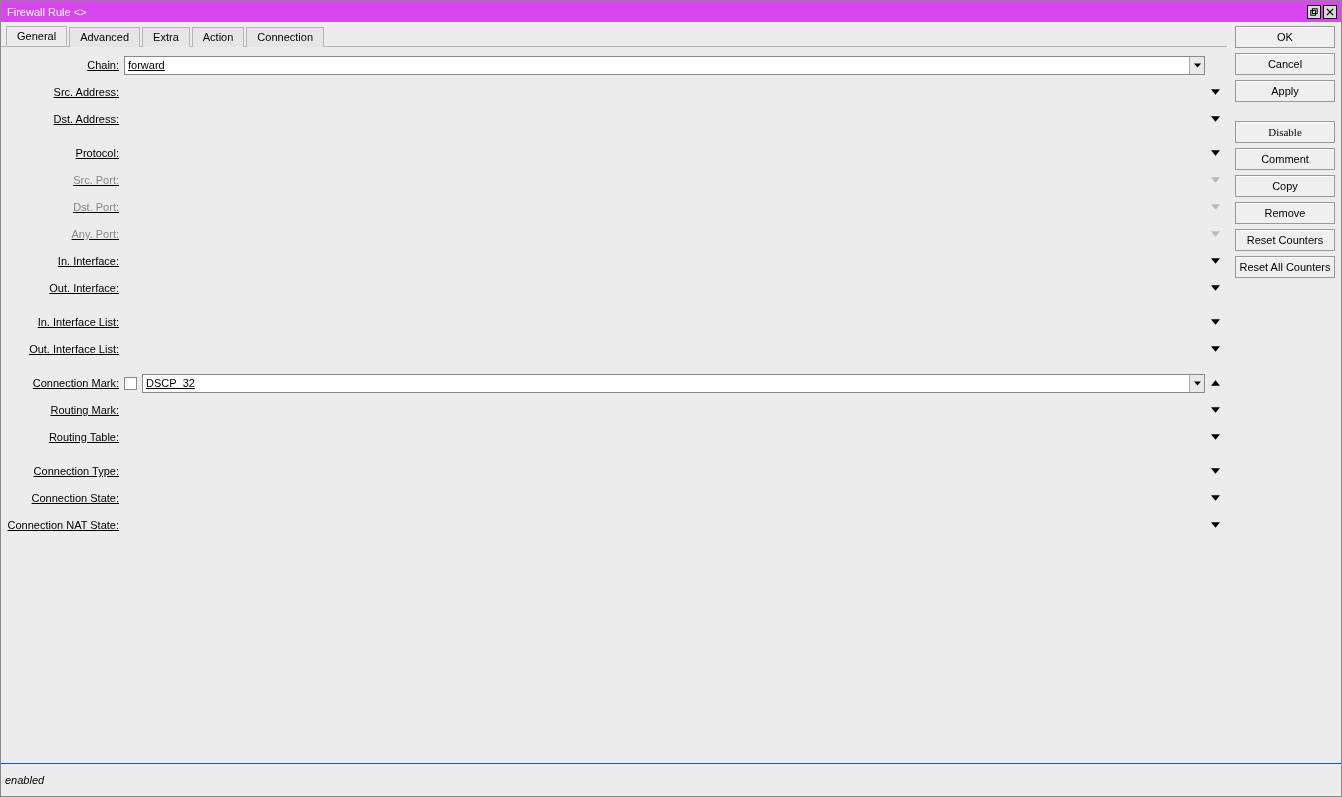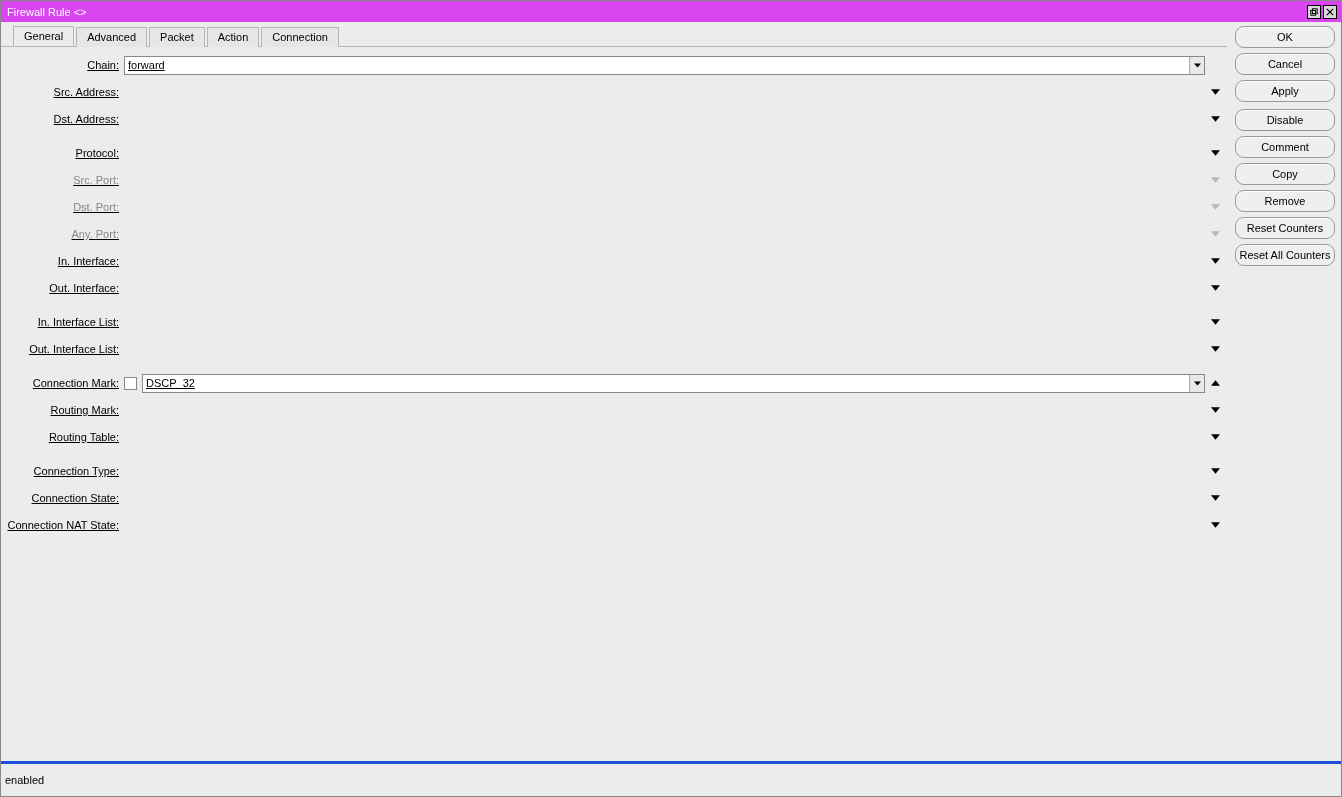--- a/index.html
+++ b/index.html
@@ -62,35 +62,35 @@
     width: 110px;
     padding: 4px 6px 4px 4px;
     display: flex;
     flex-direction: column;
     gap: 5px;
   }
   .btn {
     height: 22px;
     background: #efefef;
     border: 1px solid #999;
-    border-radius: 9px;
+    border-radius: 0;
     font-size: 11px;
     cursor: pointer;
     display: flex;
     align-items: center;
     justify-content: center;
     box-shadow: inset 0 1px 0 #fff;
     white-space: nowrap;
   }
-  .btn-gap { margin-top: 2px; }
+  .btn-gap { margin-top: 14px; font-family: Liberation Serif, serif; }
   .tabs {
     display: flex;
     height: 21px;
     border-bottom: 1px solid #b5b5b5;
-    padding-left: 12px;
+    padding-left: 5px;
     gap: 0;
   }
   .tab {
     padding: 3px 10px 0 10px;
     border: 1px solid #b5b5b5;
     border-bottom: none;
     background: #e6e6e6;
     margin-right: 2px;
     cursor: pointer;
     position: relative;
@@ -178,26 +178,27 @@
   .chk {
     width: 13px;
     height: 13px;
     border: 1px solid #888;
     background: #fff;
     margin-right: 2px;
     cursor: pointer;
   }
   .statusbar {
     height: 18px;
-    border-top: 3px solid #1d4ed8;
+    border-top: 1px solid #1d4ed8;
     background: #ececec;
     display: flex;
     align-items: center;
     padding: 16px 4px;
     font-size: 11px;
+    font-style: italic;
   }
 </style>
 </head>
 <body>
 
 <div class="window">
 
   <div class="titlebar">
     <div class="titlebar-title">Firewall Rule &lt;&gt;</div>
     <div class="titlebar-btns">
@@ -215,21 +216,21 @@
       </div>
     </div>
   </div>
 
   <div class="client">
 
     <div class="left">
       <div class="tabs">
         <div class="tab active">General</div>
         <div class="tab">Advanced</div>
-        <div class="tab">Packet</div>
+        <div class="tab">Extra</div>
         <div class="tab">Action</div>
         <div class="tab">Connection</div>
       </div>
 
       <div class="form">
 
         <div class="group">
           <div class="row">
             <div class="lbl">Chain:</div>
             <div class="field">

